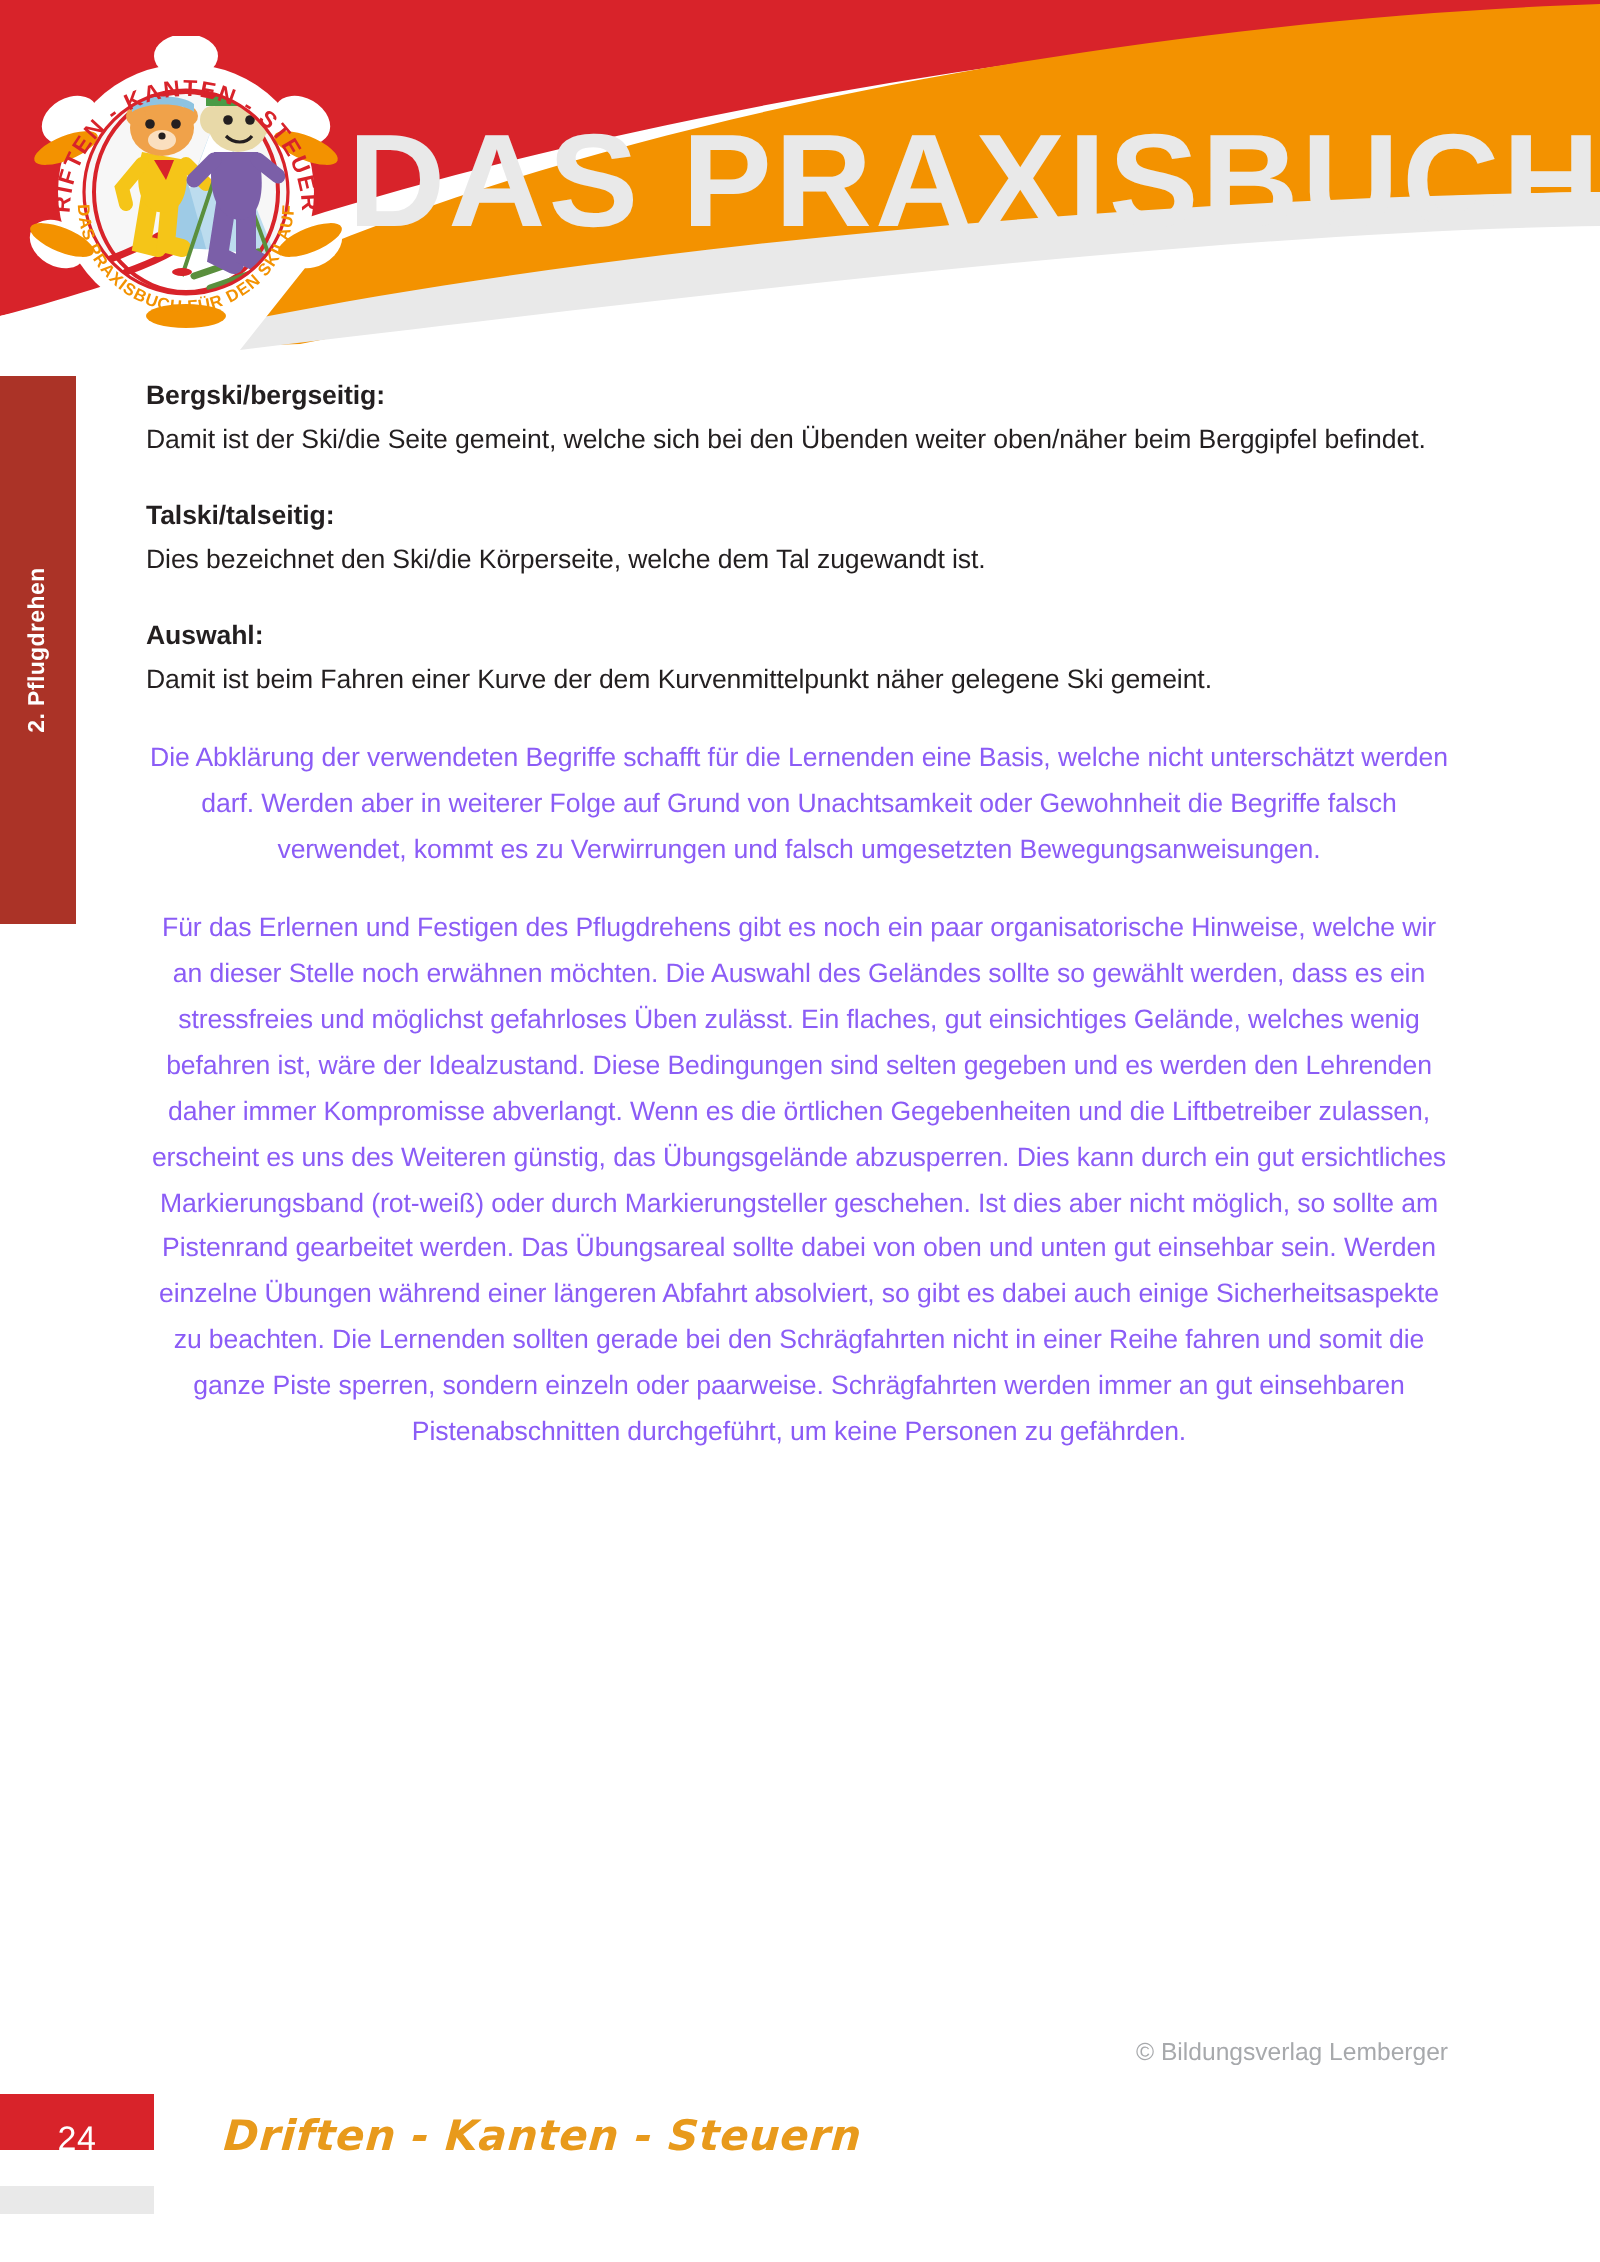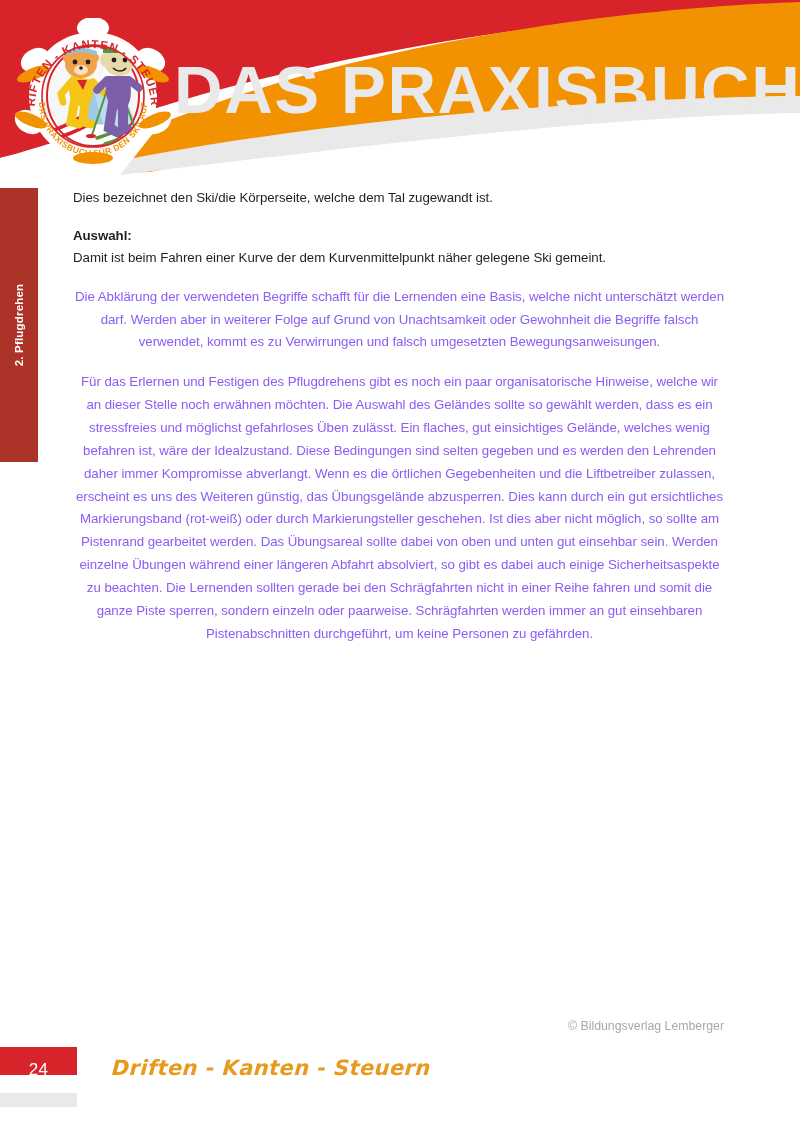--- a/index.html
+++ b/index.html
@@ -289,22 +289,27 @@
       </text>
     </svg>
   </div>
 
   <div class="side-tab">
     <div class="side-tab-label">2. Pflugdrehen</div>
   </div>
 
   <div class="content">
 
-
     <div class="term-block">
+      <p class="term-head">Bergski/bergseitig:</p>
+      <p class="term-body">Damit ist der Ski/die Seite gemeint, welche sich bei den Übenden weiter oben/näher beim Berggipfel befindet.</p>
+    </div>
+
+    <div class="term-block">
+      <p class="term-head">Talski/talseitig:</p>
       <p class="term-body">Dies bezeichnet den Ski/die Körperseite, welche dem Tal zugewandt ist.</p>
     </div>
 
     <div class="term-block">
       <p class="term-head">Auswahl:</p>
       <p class="term-body">Damit ist beim Fahren einer Kurve der dem Kurvenmittelpunkt näher gelegene Ski gemeint.</p>
     </div>
 
 
     <p class="para">Die Abklärung der verwendeten Begriffe schafft für die Lernenden eine Basis, welche nicht unterschätzt werden darf. Werden aber in weiterer Folge auf Grund von Unachtsamkeit oder Gewohnheit die Begriffe falsch verwendet, kommt es zu Verwirrungen und falsch umgesetzten Bewegungsanweisungen.</p>

